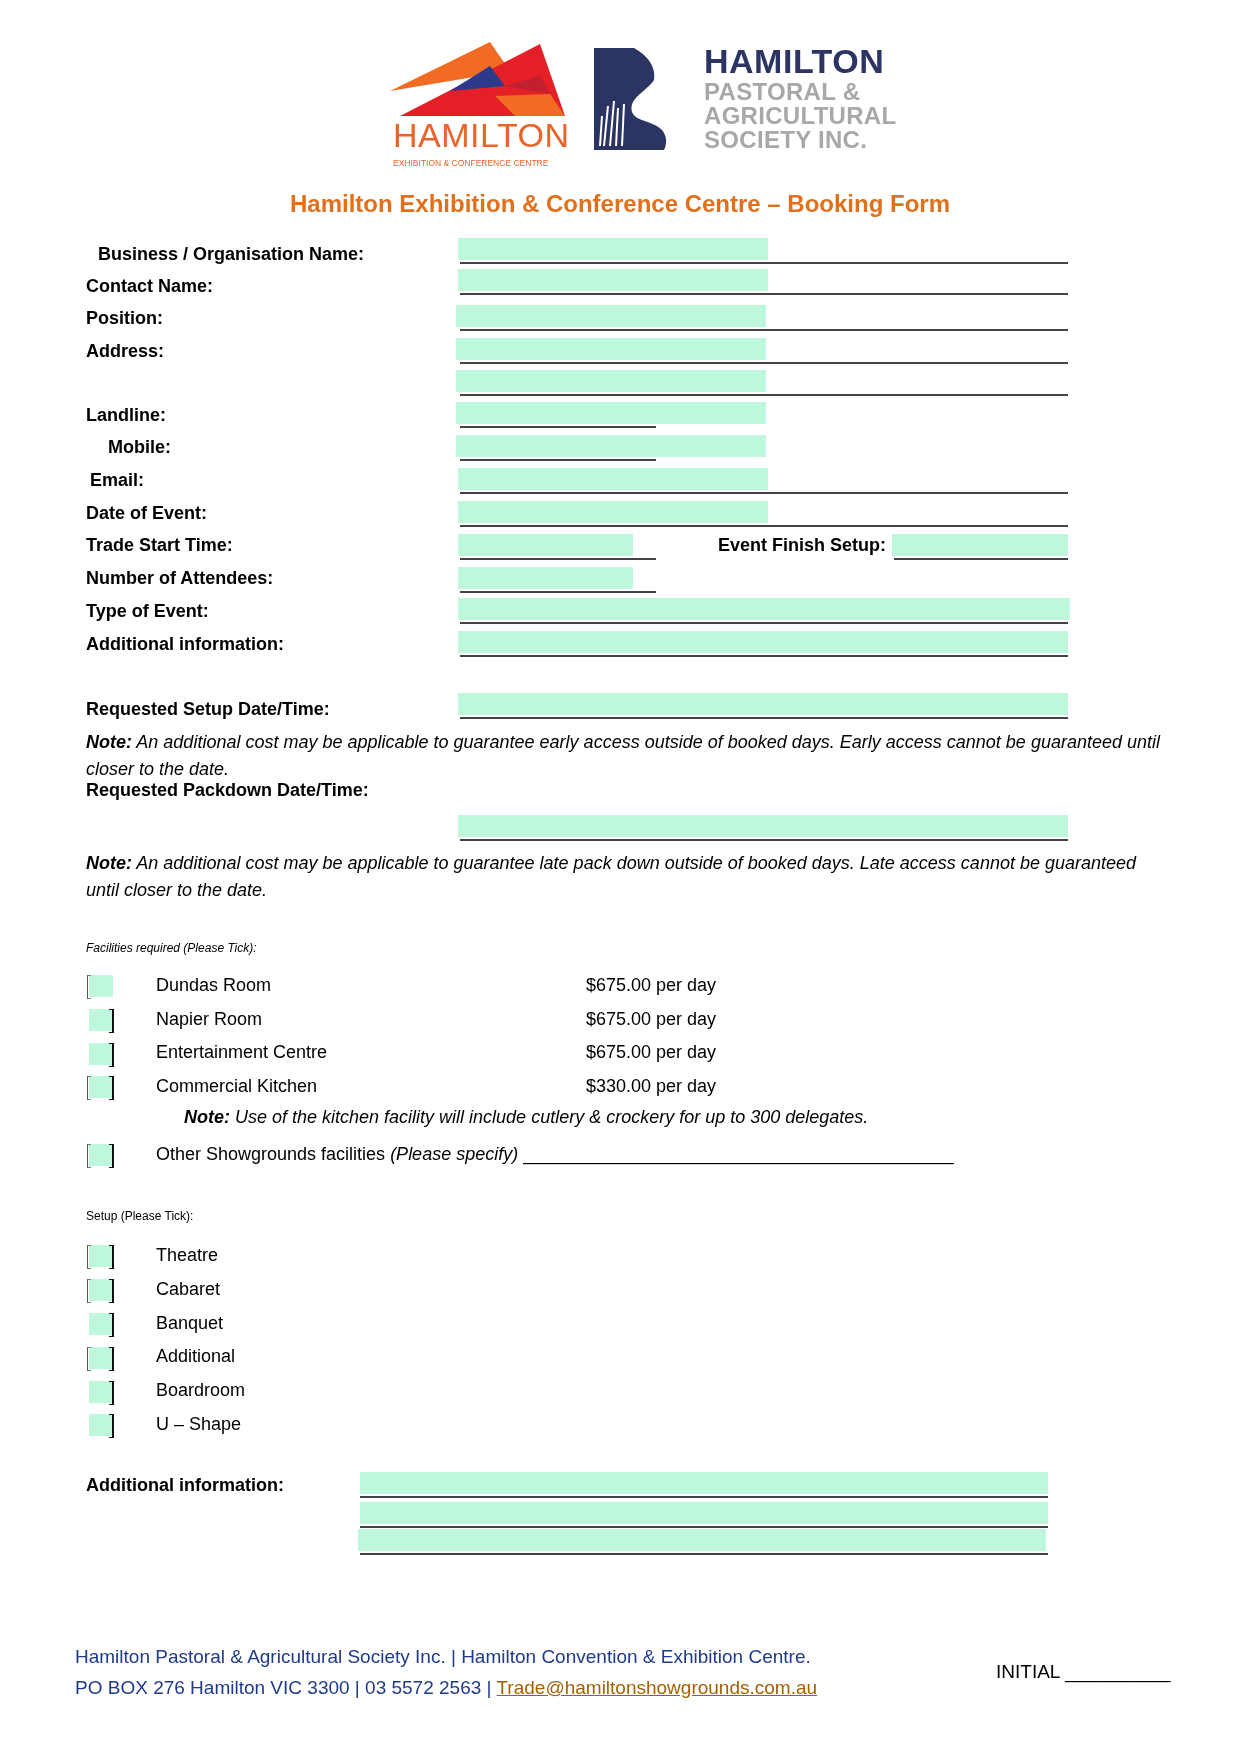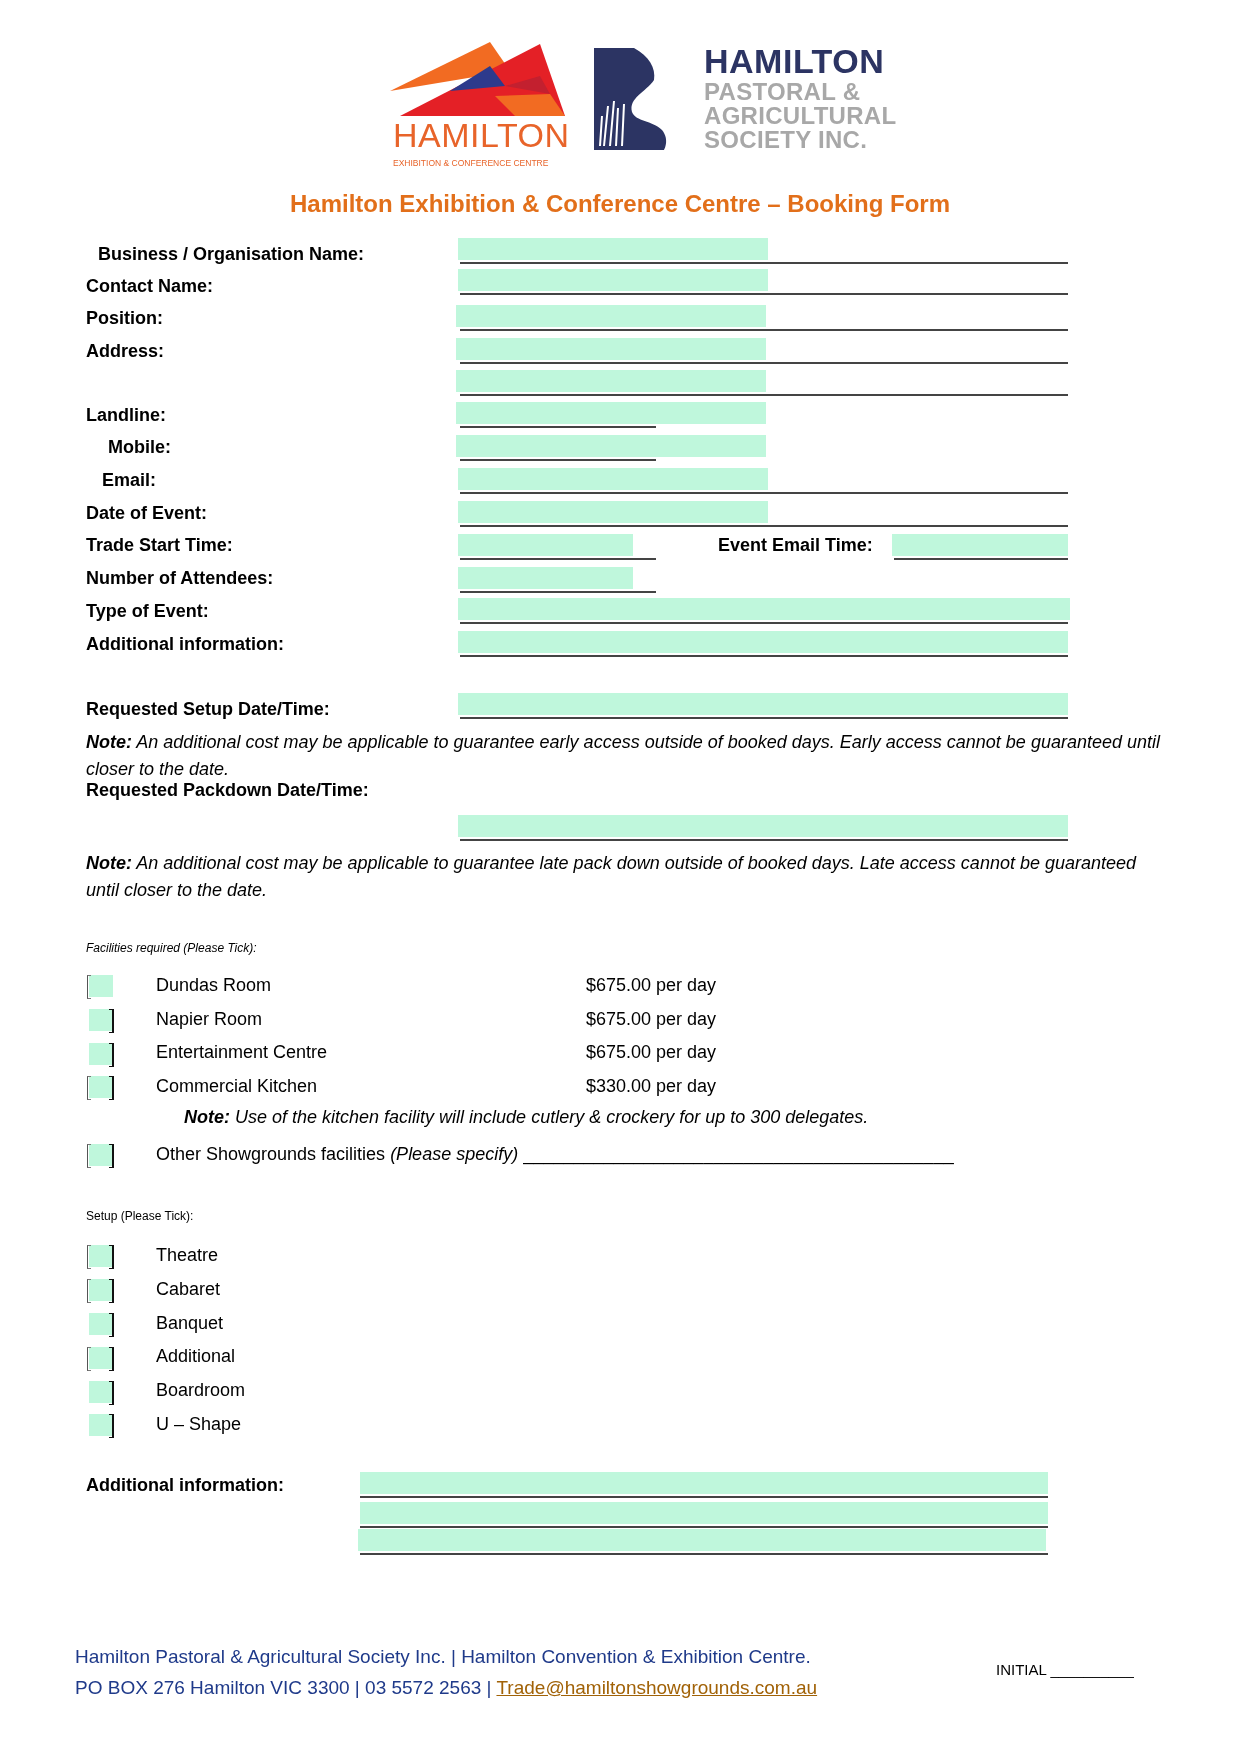--- a/index.html
+++ b/index.html
@@ -40,21 +40,21 @@
     position: absolute; width: 27px; height: 22px;
   }
   .cb .fill { position: absolute; left: 2px; top: 0; width: 24px; height: 22px; background: #bff7dc; }
   .cb .lb { position: absolute; left: 0; top: 0; width: 3px; height: 22px; border-left: 1.5px solid #555; border-top: 1px solid #777; border-bottom: 1px solid #777; }
   .cb .rb { position: absolute; right: 0; top: 0; width: 3px; height: 22px; border-right: 2px solid #111; border-top: 1px solid #111; border-bottom: 1px solid #111; }
   .item-label { font-size: 18px; white-space: nowrap; }
   .price { font-size: 18px; white-space: nowrap; }
 
   .footer { color: #1f3a8a; font-size: 19px; white-space: nowrap; }
   .footer a { color: #a16207; text-decoration: underline; }
-  .initial { font-size: 15px; white-space: nowrap; }
+  .initial { font-size: 19px; white-space: nowrap; }
 </style>
 </head>
 <body>
 
 <div class="abs logo-hecc">
   <svg width="180" height="80" viewBox="0 0 180 80" style="position:absolute;left:0;top:0;">
     <polygon points="0,55 100,6 120,35" fill="#f26b22"></polygon>
     <polygon points="10,80 150,8 175,80" fill="#e42026"></polygon>
     <polygon points="60,55 100,30 115,50" fill="#2d3a8c"></polygon>
     <polygon points="115,50 150,40 160,58" fill="#c3202f"></polygon>
@@ -111,39 +111,39 @@
   <div class="field-fill" style="left:0;width:310px;"></div>
   <div class="field-line" style="left:4px;top:24px;width:196px;"></div>
 </div>
 
 <div class="abs label" style="left:86px;top:437px;margin-left:22px;">Mobile:</div>
 <div class="abs" style="left:456px;top:435px;width:312px;height:26px;">
   <div class="field-fill" style="left:0;width:310px;"></div>
   <div class="field-line" style="left:4px;top:24px;width:196px;"></div>
 </div>
 
-<div class="abs label" style="left:102px;top:470px;">Email:</div>
+<div class="abs label" style="left:90px;top:470px;">Email:</div>
 <div class="abs" style="left:458px;top:468px;width:610px;height:26px;">
   <div class="field-fill" style="left:0;width:310px;"></div>
   <div class="field-line" style="left:2px;top:24px;width:608px;"></div>
 </div>
 
 <div class="abs label" style="left:86px;top:503px;">Date of Event:</div>
 <div class="abs" style="left:458px;top:501px;width:610px;height:26px;">
   <div class="field-fill" style="left:0;width:310px;"></div>
   <div class="field-line" style="left:2px;top:24px;width:608px;"></div>
 </div>
 
 <div class="abs label" style="left:86px;top:535px;">Trade Start Time:</div>
 <div class="abs" style="left:458px;top:534px;width:200px;height:26px;">
   <div class="field-fill" style="left:0;width:175px;"></div>
   <div class="field-line" style="left:2px;top:24px;width:196px;"></div>
 </div>
 
-<div class="abs label" style="left:718px;top:535px;">Event Email Time:</div>
+<div class="abs label" style="left:718px;top:535px;">Event Finish Setup:</div>
 <div class="abs" style="left:892px;top:534px;width:176px;height:26px;">
   <div class="field-fill" style="left:0;width:176px;"></div>
   <div class="field-line" style="left:2px;top:24px;width:174px;"></div>
 </div>
 
 <div class="abs label" style="left:86px;top:568px;">Number of Attendees:</div>
 <div class="abs" style="left:458px;top:567px;width:200px;height:26px;">
   <div class="field-fill" style="left:0;width:175px;"></div>
   <div class="field-line" style="left:2px;top:24px;width:196px;"></div>
 </div>

